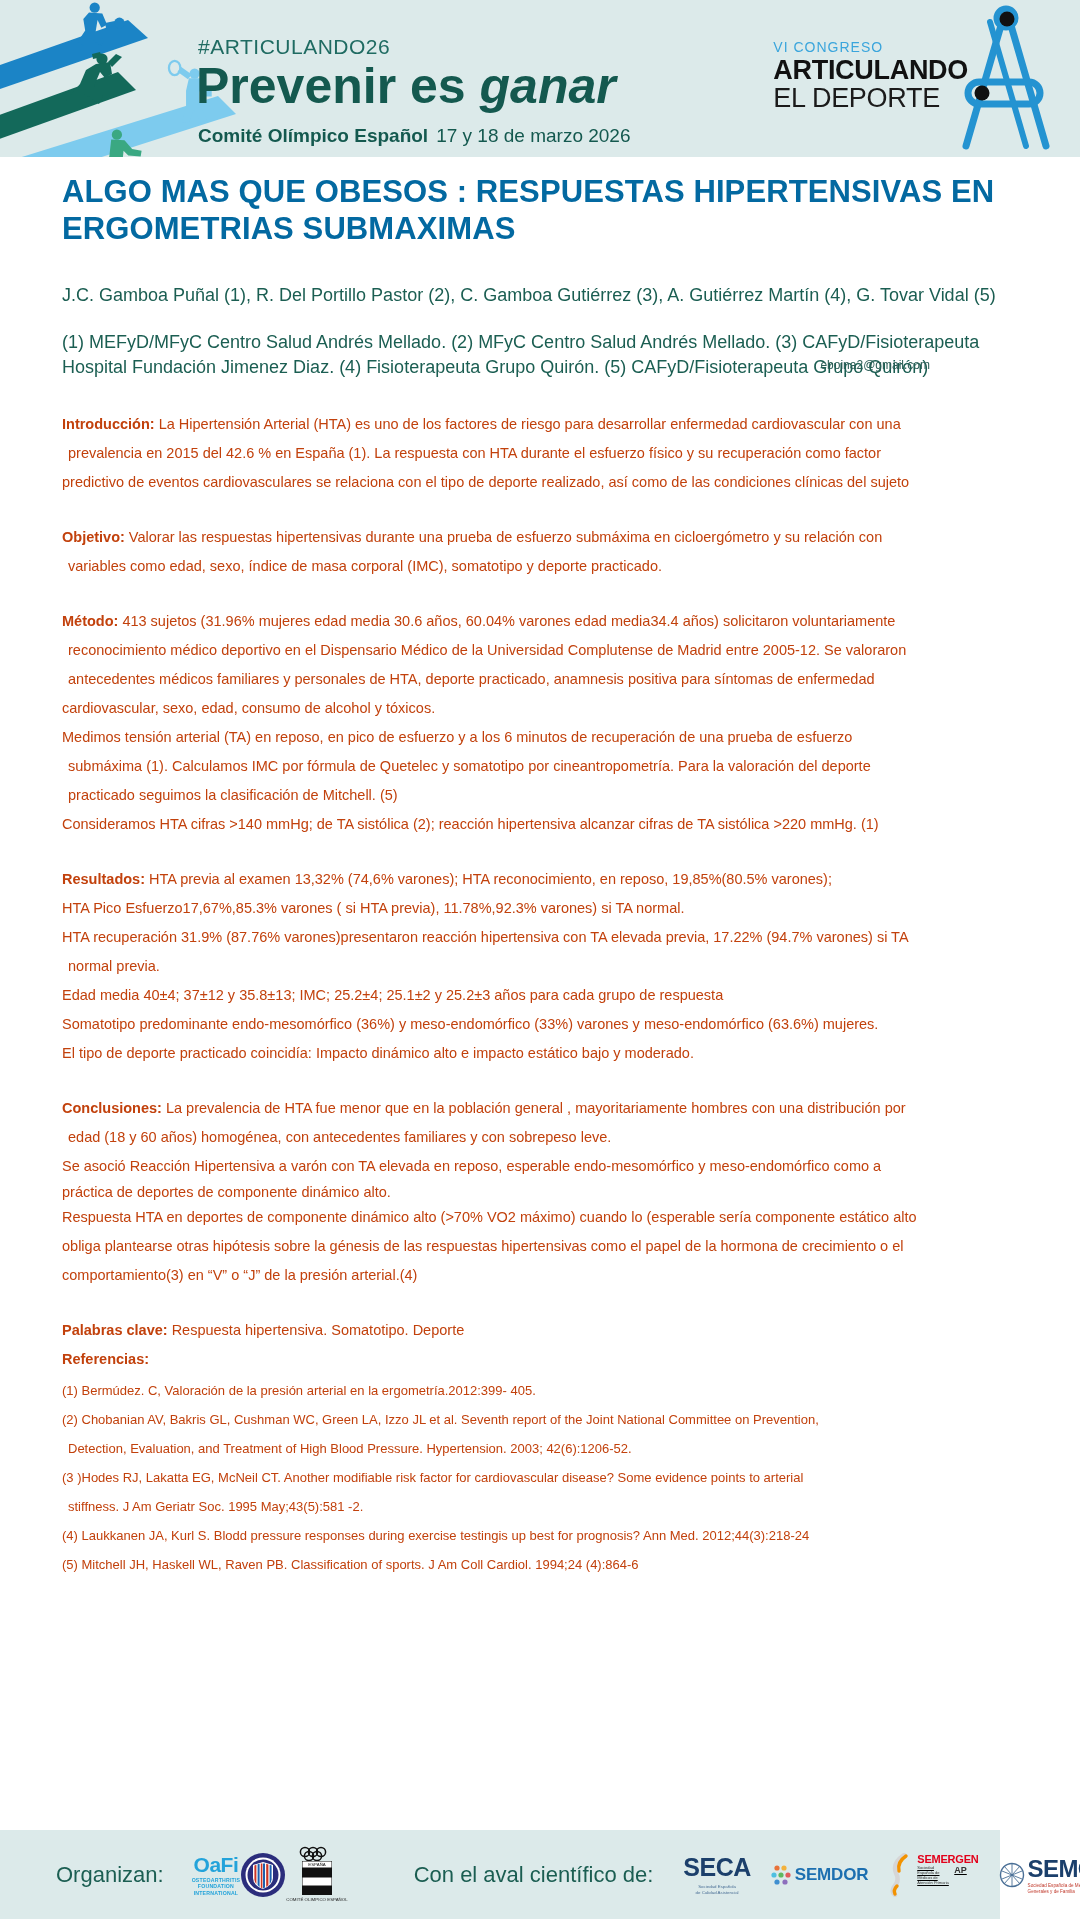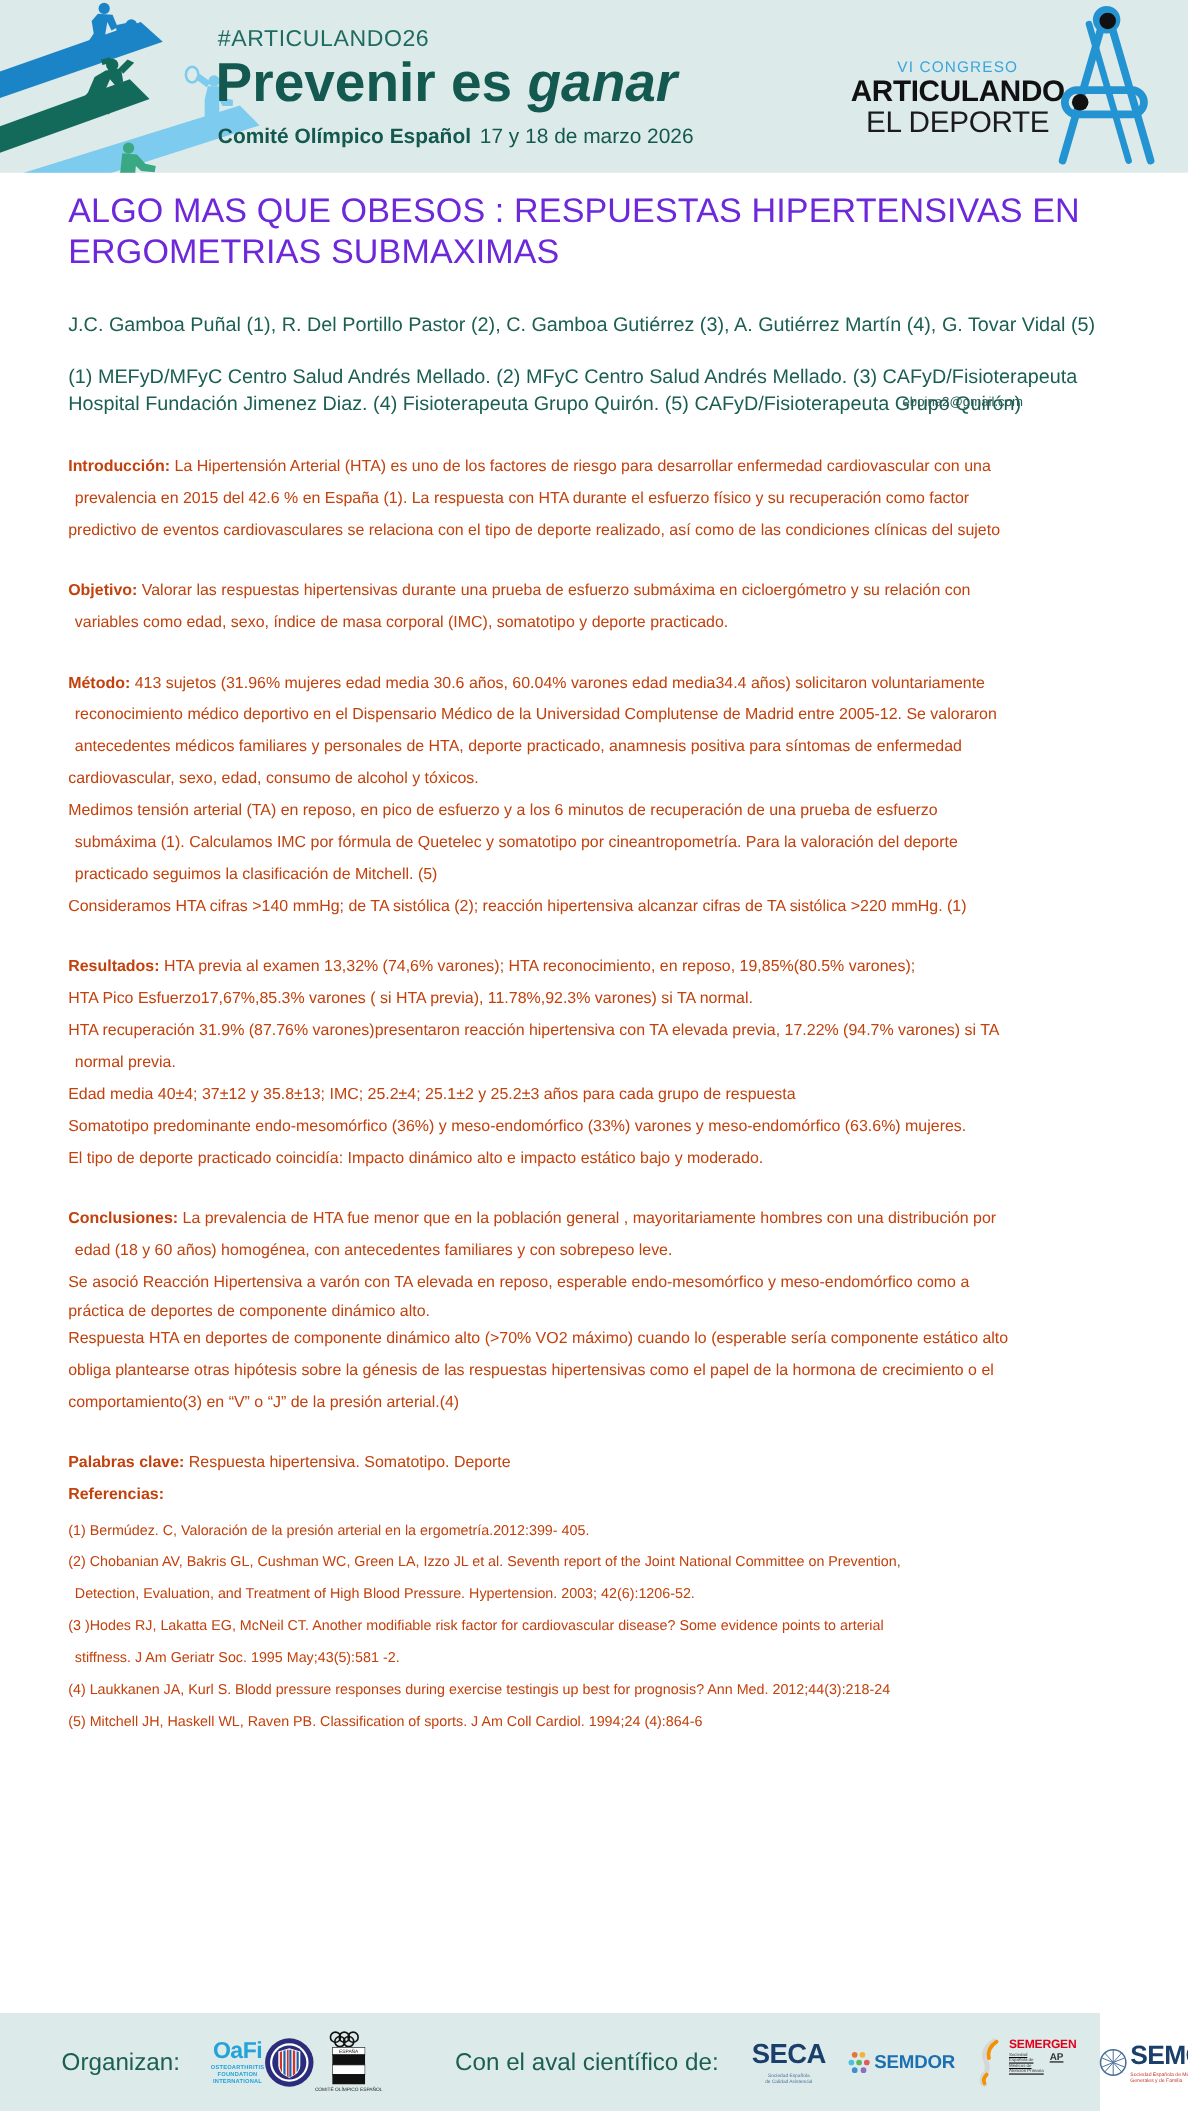--- a/index.html
+++ b/index.html
@@ -27,21 +27,21 @@
     overflow: hidden;
   }
   .banner-art {
     position: absolute;
     left: 0; top: 0;
     width: 360px; height: 157px;
     overflow: hidden;
   }
   .banner-center {
     position: absolute;
-    left: 196px; top: 0;
+    left: 196px; top: 11px;
     width: 560px; height: 157px;
   }
   .hashtag {
     position: absolute;
     left: 2px; top: 24px;
     font-size: 21px;
     letter-spacing: 0.5px;
     color: #1f6b62;
     font-weight: 400;
   }
@@ -68,22 +68,22 @@
     color: #14594f;
     margin-left: 8px;
   }
   .banner-logo {
     position: absolute;
     right: 8px; top: 4px;
     width: 300px; height: 150px;
   }
   .logo-text {
     position: absolute;
-    right: 104px; top: 49px;
-    text-align: center;
+    right: 104px; top: 36px;
+    text-align: left;
     line-height: 1;
   }
   .logo-vi {
     font-size: 14px;
     letter-spacing: 1px;
     color: #3aa5dc;
     font-weight: 400;
   }
   .logo-art {
     font-size: 27px;
@@ -102,22 +102,22 @@
 
   
   .content {
     position: relative;
     padding: 0 62px;
   }
   .poster-title {
     margin-top: 16px;
     font-size: 31px;
     line-height: 37px;
-    color: #6d28d9;
-    font-weight: 400;
+    color: #0369a1;
+    font-weight: 700;
     letter-spacing: 0.1px;
   }
   .authors {
     margin-top: 36px;
     font-size: 18px;
     line-height: 25px;
     color: #1b5e52;
   }
   .affil {
     margin-top: 22px;

